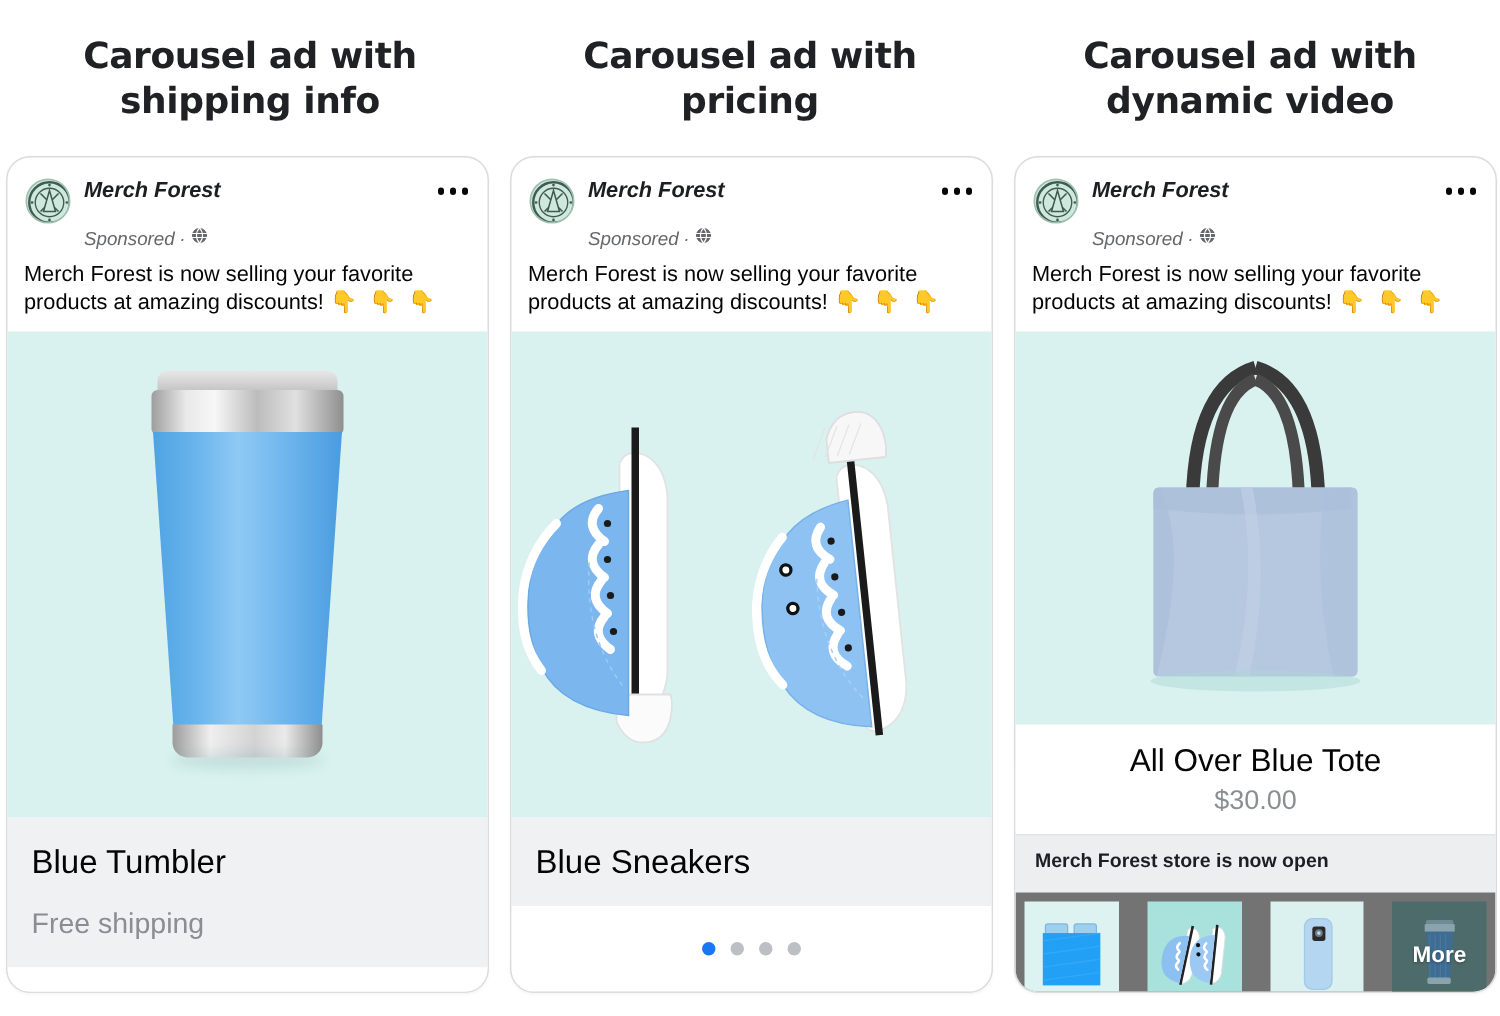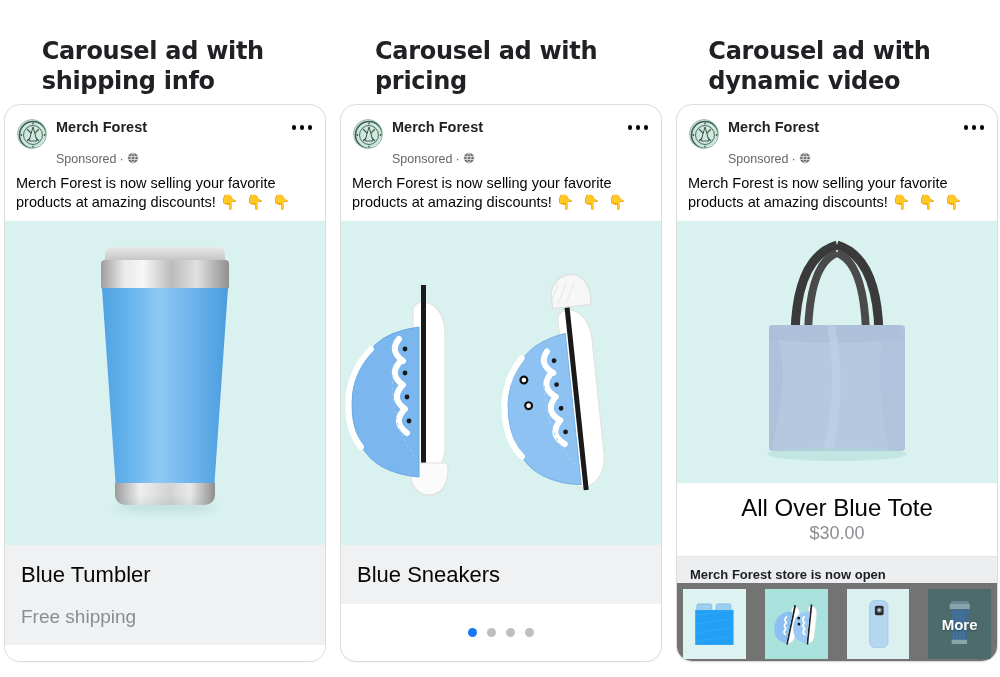--- a/index.html
+++ b/index.html
@@ -22,22 +22,22 @@
 
   
   .headings {
     position: absolute;
     top: 0; left: 0;
     width: 1000px;
     display: flex;
   }
   .heading-cell {
     width: 333.33px;
-    text-align: left;
-    padding-top: 36px;
+    text-align: center;
+    padding-top: 22px;
   }
   .heading-text {
     font-family: "DejaVu Sans", sans-serif;
     font-size: 24px;
     font-weight: bold;
     line-height: 30px;
     color: #202124;
     letter-spacing: -0.3px;
     display: block;
     max-width: 250px;
@@ -60,20 +60,21 @@
   .card-1 { left: 4px; }
   .card-2 { left: 340px; }
   .card-3 { left: 676px; }
 
   
   .ad-header {
     display: flex;
     align-items: flex-start;
     padding: 14px 12px 0 12px;
     position: relative;
+    font-style: italic;
   }
   .avatar {
     width: 30px; height: 30px;
     border-radius: 50%;
     flex: 0 0 30px;
     background: #c7e3d8;
     position: relative;
     overflow: hidden;
     border: 1px solid #9dbfb2;
     box-sizing: border-box;
@@ -209,26 +210,26 @@
     line-height: 24px;
     display: block;
     margin-top: 17px;
   }
 
   .product-info-center {
     background: #ffffff;
     padding: 12px 16px 12px 16px;
     text-align: center;
   }
-  .product-info-center .product-title { font-size: 24px; line-height: 26px; }
+  .product-info-center .product-title { font-size: 21px; line-height: 26px; }
   .product-info-center .product-sub { font-size: 18px; line-height: 22px; margin-top: 1px; }
 
   .store-bar {
     background: #eceef0;
-    padding: 8px 13px 0 13px;
+    padding: 8px 13px 12px 13px;
     border-top: 1px solid #e2e4e7;
   }
   .store-bar-text {
     font-size: 13px;
     font-weight: bold;
     color: #1c1e21;
     line-height: 16px;
   }
 
   

